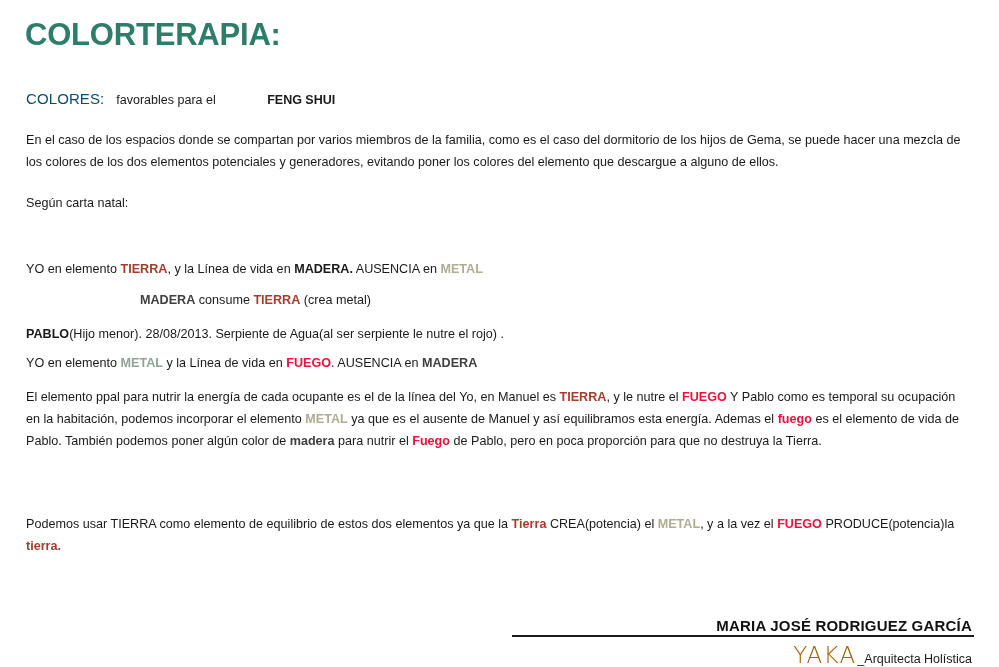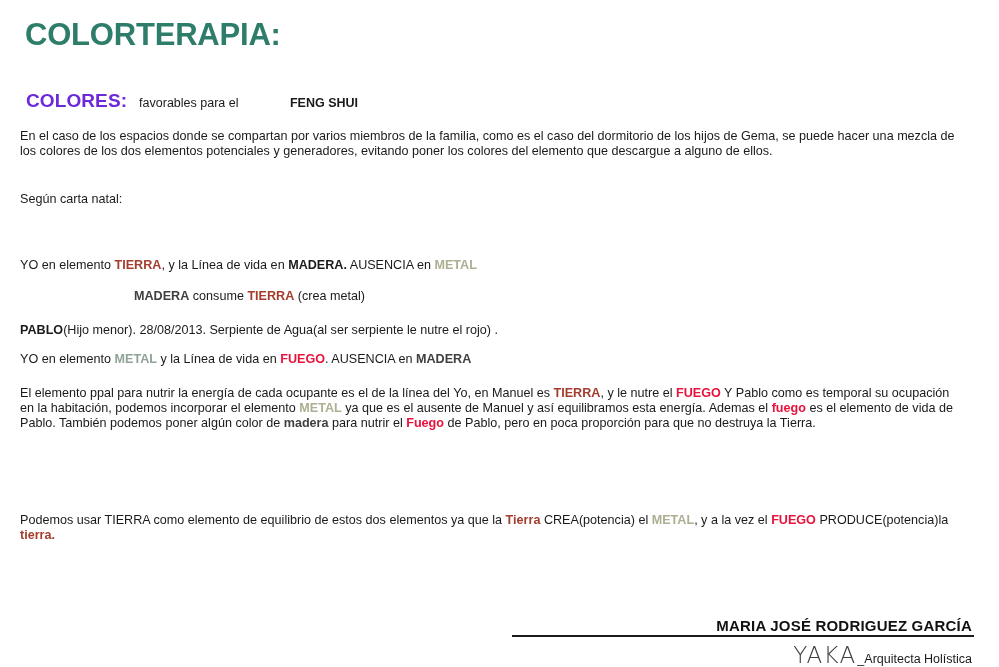--- a/index.html
+++ b/index.html
@@ -37,38 +37,38 @@
   
   .subtitle-row {
     position: absolute;
     left: 26px;
     top: 90px;
     display: flex;
     align-items: baseline;
     white-space: nowrap;
   }
   .subtitle-label {
-    font-size: 19px;
-    font-weight: bold;
-    color: #6d28d9;
+    font-size: 15px;
+    font-weight: normal;
+    color: #0c4a6e;
     letter-spacing: 0.1px;
   }
   .subtitle-rest {
     font-size: 12.5px;
     margin-left: 12px;
     color: #1a1a1a;
   }
   .subtitle-rest b { font-weight: bold; padding-left: 48px; }
 
   
   .body-block {
     position: absolute;
-    left: 20px;
+    left: 26px;
     font-size: 12.6px;
-    line-height: 15px;
+    line-height: 22px;
     color: #1a1a1a;
     text-align: left;
   }
 
   #p-intro   { top: 129px; width: 942px; }
   #p-natal   { top: 192px; width: 500px; }
   #p-manuel  { top: 226px; width: 700px; }
   #p-manuel2 { top: 258px; width: 700px; }
   #p-manuel3 { top: 289px; width: 700px; padding-left: 114px; }
   #p-pablo   { top: 323px; width: 700px; }
@@ -110,21 +110,21 @@
     margin-top: 5px;
     display: flex;
     align-items: baseline;
     justify-content: flex-end;
     white-space: nowrap;
     padding-right: 2px;
   }
   .brand-yaka {
     font-size: 23px;
     font-weight: 300;
-    color: #404040;
+    color: #a16207;
     letter-spacing: 1.2px;
     font-family: "DejaVu Sans", sans-serif;
     text-align: center;
   }
   .brand-tag {
     font-size: 12.5px;
     color: #1a1a1a;
     margin-left: 1px;
   }
 </style>

